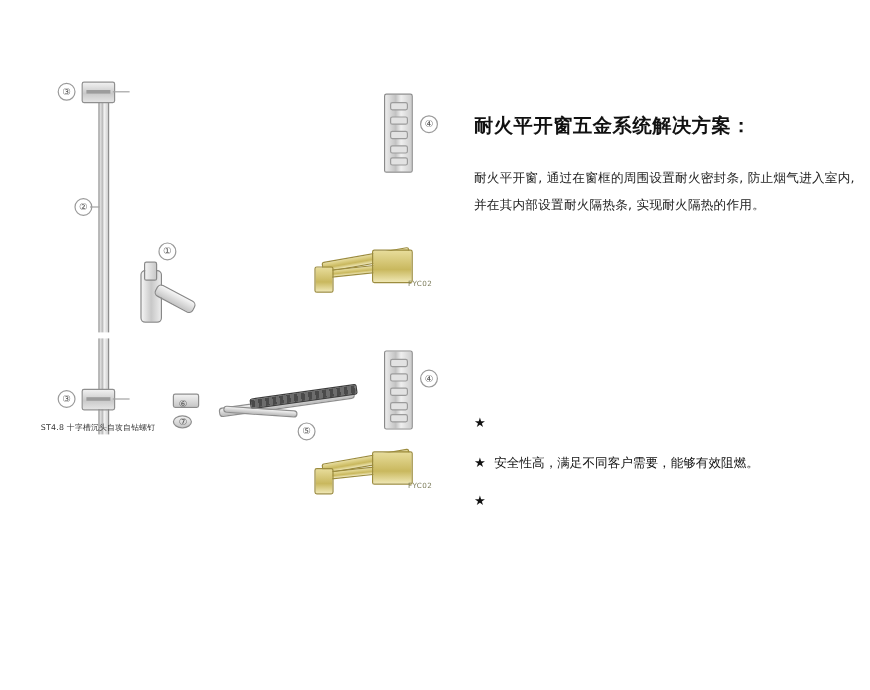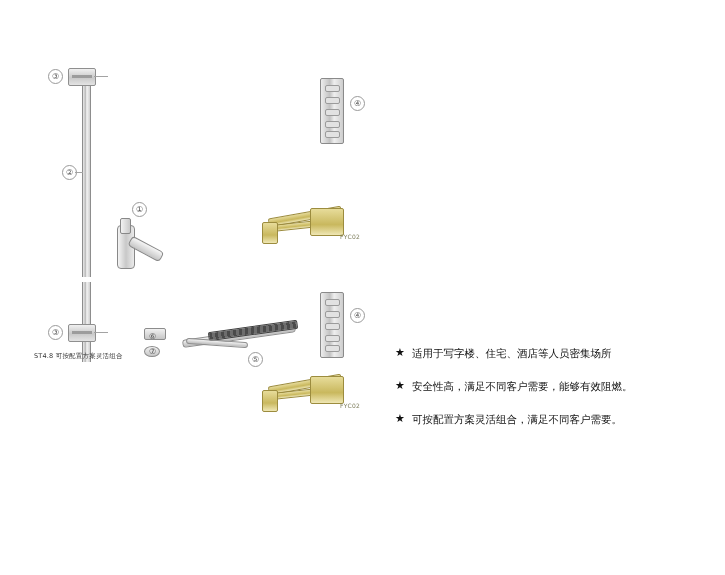--- a/index.html
+++ b/index.html
@@ -229,21 +229,21 @@
     <div class="screw-line" style="left:65px; top:142px; width:8px;"></div>
 
     <div class="fastener" style="left:58px; top:38px;"></div>
     <div class="screw-line" style="left:84px; top:46px; width:14px;"></div>
     <div class="bubble" style="left:38px; top:39px;">③</div>
 
     <div class="fastener" style="left:58px; top:294px;"></div>
     <div class="screw-line" style="left:84px; top:302px; width:14px;"></div>
     <div class="bubble" style="left:38px; top:295px;">③</div>
 
-    <div class="caption-small" style="left:24px; top:322px;">ST4.8 可按配置方案灵活组合</div>
+    <div class="caption-small" style="left:24px; top:322px;">ST4.8 十字槽沉头自攻自钻螺钉</div>
 
     <div class="handle-base" style="left:107px; top:195px;"></div>
     <div class="handle-neck" style="left:110px; top:188px;"></div>
     <div class="handle-arm" style="left:120px; top:205px;"></div>
     <div class="bubble" style="left:122px; top:172px;">①</div>
 
     <div class="smallpart" style="left:134px; top:298px; width:20px; height:10px;"></div>
     <div class="bubble" style="left:136px; top:300px; border:none; background:transparent;">⑥</div>
     <div class="smallpart" style="left:134px; top:316px; width:14px; height:9px; border-radius:50%;"></div>
     <div class="bubble" style="left:136px; top:315px; border:none; background:transparent;">⑦</div>
@@ -277,29 +277,31 @@
     <div class="gold-bar" style="left:252px; top:192px; width:14px; height:20px;"></div>
     <div class="gold-label" style="left:330px; top:203px;">FYC02</div>
 
     <div class="gold-bar" style="left:258px; top:350px; width:72px; height:7px; transform:rotate(-10deg);"></div>
     <div class="gold-bar" style="left:262px; top:360px; width:54px; height:5px; transform:rotate(-6deg);"></div>
     <div class="gold-bar" style="left:300px; top:346px; width:32px; height:26px;"></div>
     <div class="gold-bar" style="left:252px; top:360px; width:14px; height:20px;"></div>
     <div class="gold-label" style="left:330px; top:372px;">FYC02</div>
   </div>
 
+  <div class="content">
+    <h1 class="title">耐火平开窗五金系统解决方案：</h1>
+    <p class="para">耐火平开窗, 通过在窗框的周围设置耐火密封条, 防止烟气进入室内, 并在其内部设置耐火隔热条, 实现耐火隔热的作用。</p>
+  </div>
 
   <div class="bullets">
     <div class="bullet">
       <span class="star">★</span>
-      <span>适用于写字楼、住宅、酒店等人员密集场所</span>
     </div>
     <div class="bullet">
       <span class="star">★</span>
       <span>安全性高，满足不同客户需要，能够有效阻燃。</span>
     </div>
     <div class="bullet">
       <span class="star">★</span>
-      <span>可按配置方案灵活组合，满足不同客户需要。</span>
     </div>
   </div>
 
 </div>
 
 </body></html>

